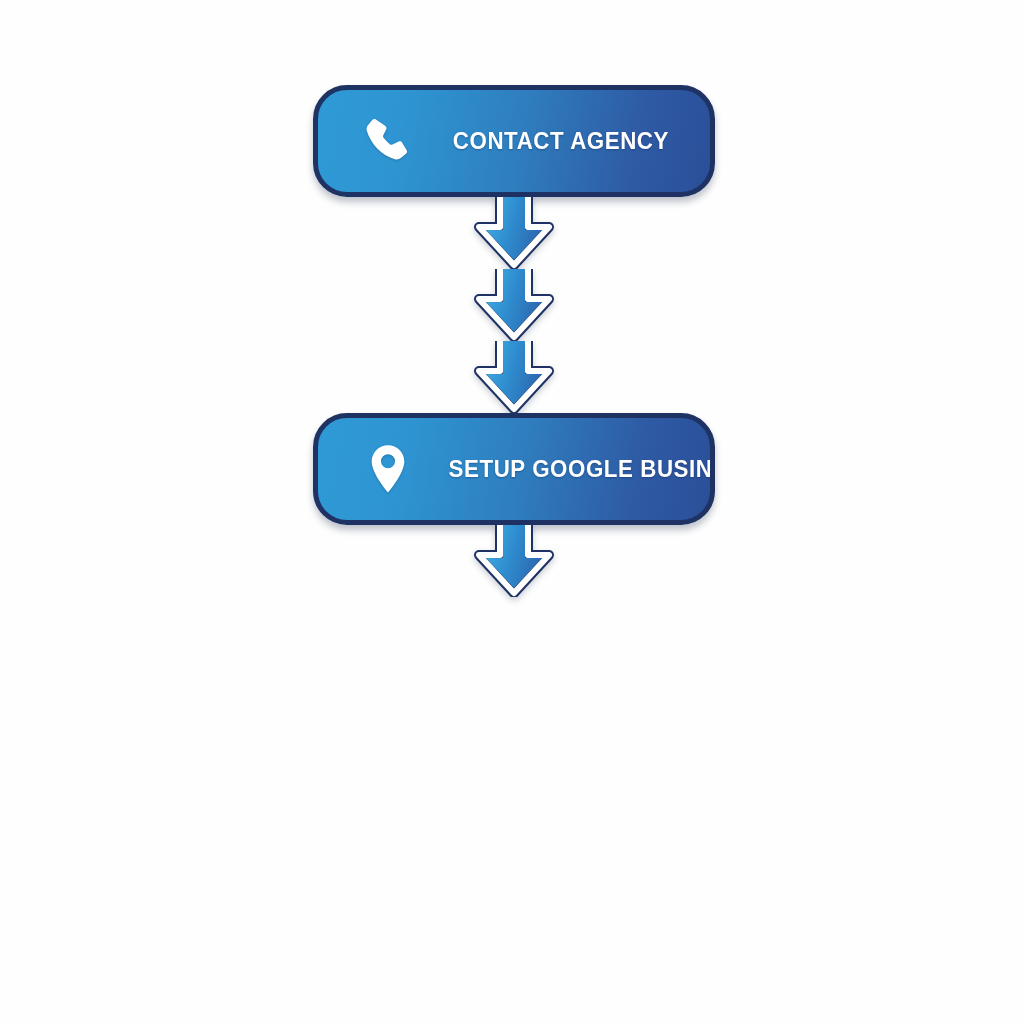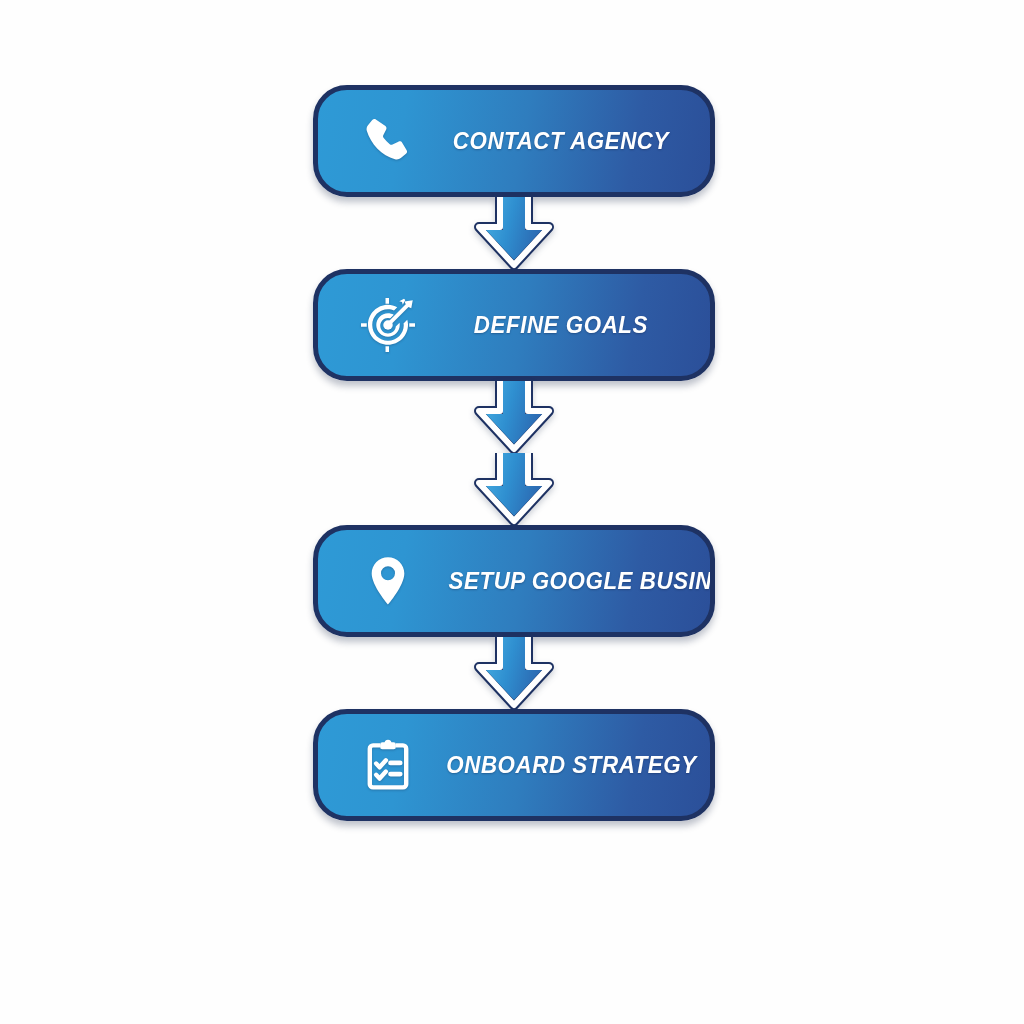--- a/index.html
+++ b/index.html
@@ -12,21 +12,20 @@
     height: 1024px;
     font-family: "Liberation Sans", sans-serif;
     overflow: hidden;
   }
 
   #canvas {
     position: relative;
     width: 1024px;
     height: 1024px;
     background: #fefefe;
-    font-style: italic;
   }
 
   .flow {
     position: absolute;
     left: 313px;
     top: 85px;
     width: 402px;
   }
 
   
@@ -117,38 +116,20 @@
           </linearGradient>
         </defs>
         <g>
           <path d="M27 0 L27 30 L6 30 L41 68 L76 30 L55 30 L55 0 Z" fill="none" stroke="#1e3263" stroke-width="10" stroke-linejoin="round"></path>
           <path d="M27 0 L27 30 L6 30 L41 68 L76 30 L55 30 L55 0 Z" fill="none" stroke="#ffffff" stroke-width="6" stroke-linejoin="round"></path>
           <path d="M30 0 L30 33 L13 33 L41 63 L69 33 L52 33 L52 0 Z" fill="url(#ag1)"></path>
         </g>
       </svg>
     </div>
 
-    <div class="node-wrap">
-      <div class="node">
-        <div class="node-icon">
-          <svg width="60" height="60" viewBox="0 0 24 24" fill="currentColor">
-            <path d="M11 1.2h1.4v2.3H11z"></path>
-            <path d="M11 20.5h1.4v2.3H11z"></path>
-            <path d="M1.2 11.3h2.3v1.4H1.2z"></path>
-            <path d="M20.5 11.3h2.3v1.4h-2.3z"></path>
-            <path d="M12 3.9c-4.4 0-8 3.6-8 8s3.6 8 8 8 8-3.6 8-8c0-.7-.1-1.4-.3-2l-1.5 1.5c0 .2.1.4.1.6 0 3.5-2.8 6.3-6.3 6.3S5.7 15.5 5.7 12 8.5 5.7 12 5.7c.9 0 1.7.2 2.4.5l1.3-1.3c-1.1-.6-2.4-1-3.7-1z"></path>
-            <path d="M12 7.3c-2.6 0-4.7 2.1-4.7 4.7s2.1 4.7 4.7 4.7 4.7-2.1 4.7-4.7c0-.3 0-.6-.1-.9l-1.5 1.5c-.1 1.6-1.5 2.8-3.1 2.8-1.7 0-3.1-1.4-3.1-3.1S10.3 9.2 12 9.2c.3 0 .6.1.9.1l1.4-1.4c-.7-.4-1.5-.6-2.3-.6z"></path>
-            <circle cx="12" cy="12" r="1.9"></circle>
-            <path d="M21.9 2.1l-3.3.5.5 1.1-6.9 6.9 1.1 1.1 6.9-6.9 1.1.5z"></path>
-            <path d="M18.4 1.5l-1.9 1 1.1.3.3 1.1 1-1.9z"></path>
-          </svg>
-        </div>
-        <div class="node-label">DEFINE GOALS</div>
-      </div>
-    </div>
 
     <div class="connector">
       <svg width="82" height="72" viewBox="0 0 82 72">
         <g>
           <path d="M27 0 L27 30 L6 30 L41 68 L76 30 L55 30 L55 0 Z" fill="none" stroke="#1e3263" stroke-width="10" stroke-linejoin="round"></path>
           <path d="M27 0 L27 30 L6 30 L41 68 L76 30 L55 30 L55 0 Z" fill="none" stroke="#ffffff" stroke-width="6" stroke-linejoin="round"></path>
           <path d="M30 0 L30 33 L13 33 L41 63 L69 33 L52 33 L52 0 Z" fill="url(#ag1)"></path>
         </g>
       </svg>
     </div>
@@ -178,31 +159,15 @@
     <div class="connector">
       <svg width="82" height="72" viewBox="0 0 82 72">
         <g>
           <path d="M27 0 L27 30 L6 30 L41 68 L76 30 L55 30 L55 0 Z" fill="none" stroke="#1e3263" stroke-width="10" stroke-linejoin="round"></path>
           <path d="M27 0 L27 30 L6 30 L41 68 L76 30 L55 30 L55 0 Z" fill="none" stroke="#ffffff" stroke-width="6" stroke-linejoin="round"></path>
           <path d="M30 0 L30 33 L13 33 L41 63 L69 33 L52 33 L52 0 Z" fill="url(#ag1)"></path>
         </g>
       </svg>
     </div>
 
-    <div class="node-wrap">
-      <div class="node">
-        <div class="node-icon">
-          <svg width="56" height="56" viewBox="0 0 24 24" fill="none" stroke="currentColor" stroke-width="1.9">
-            <path d="M8.6 3.6H5.6A1.4 1.4 0 0 0 4.2 5v15.2a1.4 1.4 0 0 0 1.4 1.4h12.8a1.4 1.4 0 0 0 1.4-1.4V5a1.4 1.4 0 0 0-1.4-1.4h-3" stroke-linejoin="round"></path>
-            <rect x="8.6" y="2.2" width="6.8" height="3.1" rx="1" fill="currentColor" stroke="none"></rect>
-            <path d="M12 1.2a1.5 1.5 0 0 1 1.5 1.5v.6h-3v-.6A1.5 1.5 0 0 1 12 1.2z" fill="currentColor" stroke="none"></path>
-            <path d="M6.9 11.4l1.5 1.6 2.7-3" stroke-width="1.9" stroke-linecap="round" stroke-linejoin="round"></path>
-            <path d="M13.1 11.1h4.1" stroke-width="2.1" stroke-linecap="round"></path>
-            <path d="M6.9 16.2l1.5 1.6 2.7-3" stroke-width="1.9" stroke-linecap="round" stroke-linejoin="round"></path>
-            <path d="M13.1 15.9h4.1" stroke-width="2.1" stroke-linecap="round"></path>
-          </svg>
-        </div>
-        <div class="node-label">ONBOARD STRATEGY</div>
-      </div>
-    </div>
 
   </div>
 </div>
 
 </body></html>

